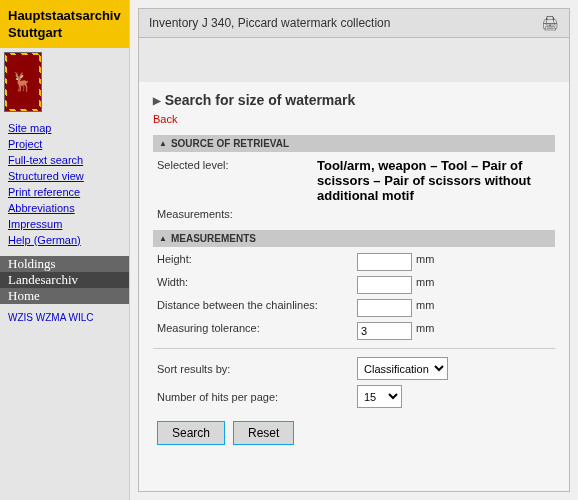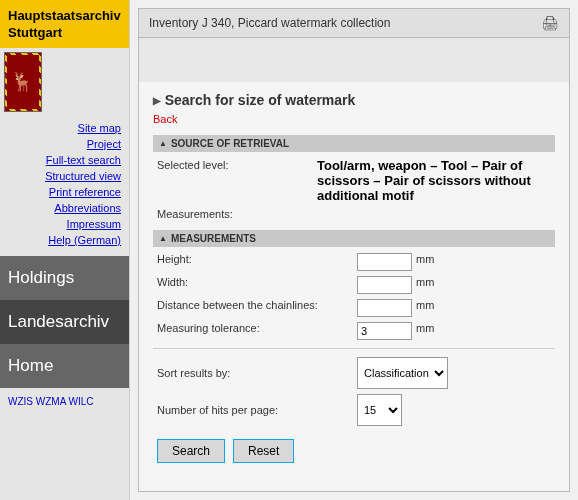--- a/index.html
+++ b/index.html
@@ -79,33 +79,33 @@
       padding: 4px 0;
     }
 
     .sidebar-nav a {
       display: block;
       padding: 2px 8px;
       font-size: 11px;
       color: #0000cc;
       text-decoration: underline;
       cursor: pointer;
-      text-align: right;
     }
 
     .sidebar-holdings {
       background: #666;
       color: #fff;
       margin: 4px 0 0 0;
     }
 
     .sidebar-holdings-item {
-      padding: 12px 8px;
-      font-size: 17px;
+      padding: 0 8px;
+      font-size: 13px;
       cursor: pointer;
+      font-family: Liberation Serif, serif;
     }
 
     .sidebar-holdings-item.active {
       background: #444;
     }
 
     .sidebar-wzis {
       padding: 8px 8px 4px 8px;
       font-size: 10px;
       color: #333;
@@ -272,21 +272,21 @@
 
     .sort-label {
       width: 200px;
       min-width: 200px;
       font-size: 11px;
       color: #333;
     }
 
     .sort-select {
       font-size: 11px;
-      height: 32px;
+      height: 23px;
       border: 1px solid #999;
       background: #fff;
       padding: 0 2px;
     }
 
     .button-row {
       padding: 8px 4px 4px 4px;
       display: flex;
       gap: 8px;
     }

